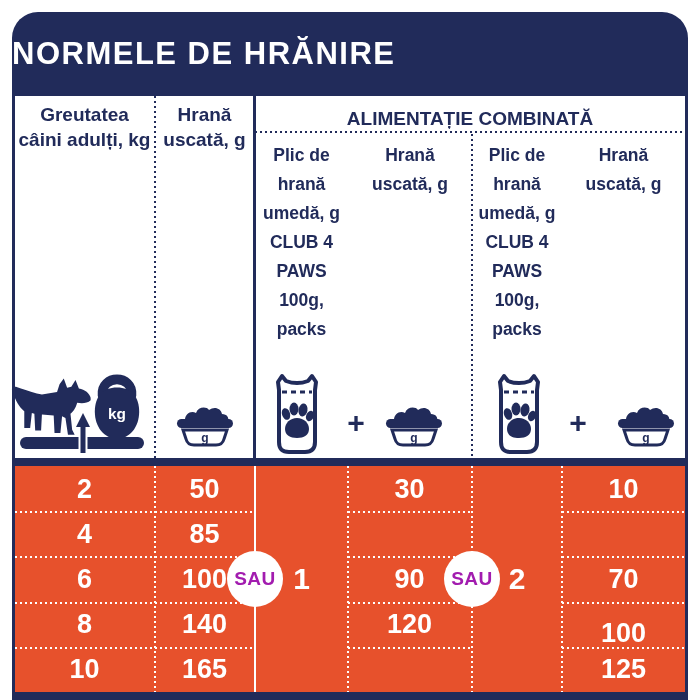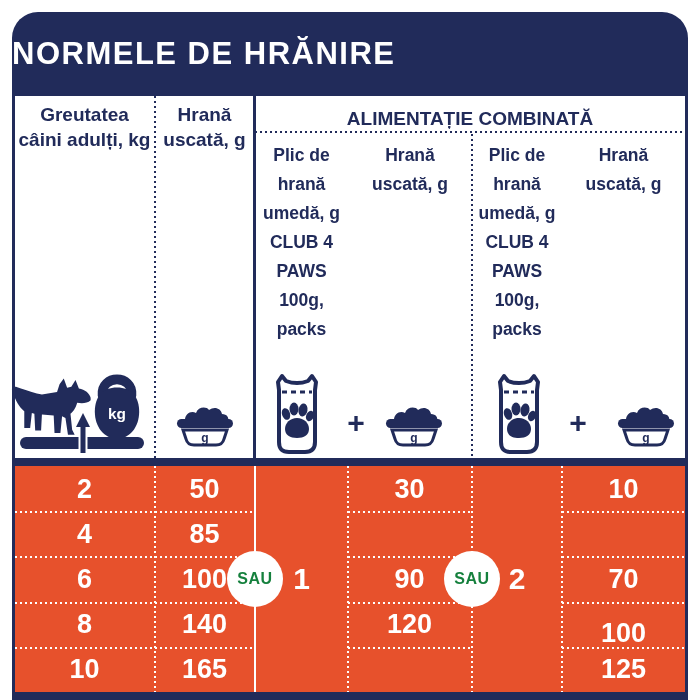--- a/index.html
+++ b/index.html
@@ -19,21 +19,21 @@
   .vline-white{width:2px;background:#ffffff;}
   .hline-white-dot{height:2px;background-image:repeating-linear-gradient(to right,#ffffff 0,#ffffff 2px,transparent 2px,transparent 5px);}
   .orange-area{left:15px;top:466px;width:670px;height:226px;background:#e7512c;}
   .navy-sep{left:12px;top:458px;width:676px;height:8px;background:#212b5a;}
   .side-border{top:90px;width:3px;height:610px;background:#212b5a;}
   .footer-bar{left:12px;top:692px;width:676px;height:8px;background:#212b5a;}
   .cell{color:#ffffff;font-weight:bold;font-size:27px;text-align:center;height:34px;line-height:34px;}
   .packval{color:#ffffff;font-weight:bold;font-size:30px;text-align:center;height:38px;line-height:38px;}
   .or-badge{width:56px;height:56px;border-radius:50%;background:#ffffff;
             display:flex;align-items:center;justify-content:center;
-            color:#15803d;font-weight:bold;font-size:16px;letter-spacing:.5px;}
+            color:#a21caf;font-weight:bold;font-size:19px;letter-spacing:.5px;}
   .plus{color:#212b5a;font-weight:bold;font-size:30px;width:24px;text-align:center;line-height:30px;}
   svg{display:block;}
 </style>
 </head>
 <body>
 
 <div class="page">
 
   <div class="abs banner">
     <div class="banner-title">NORMELE DE HRĂNIRE</div>

